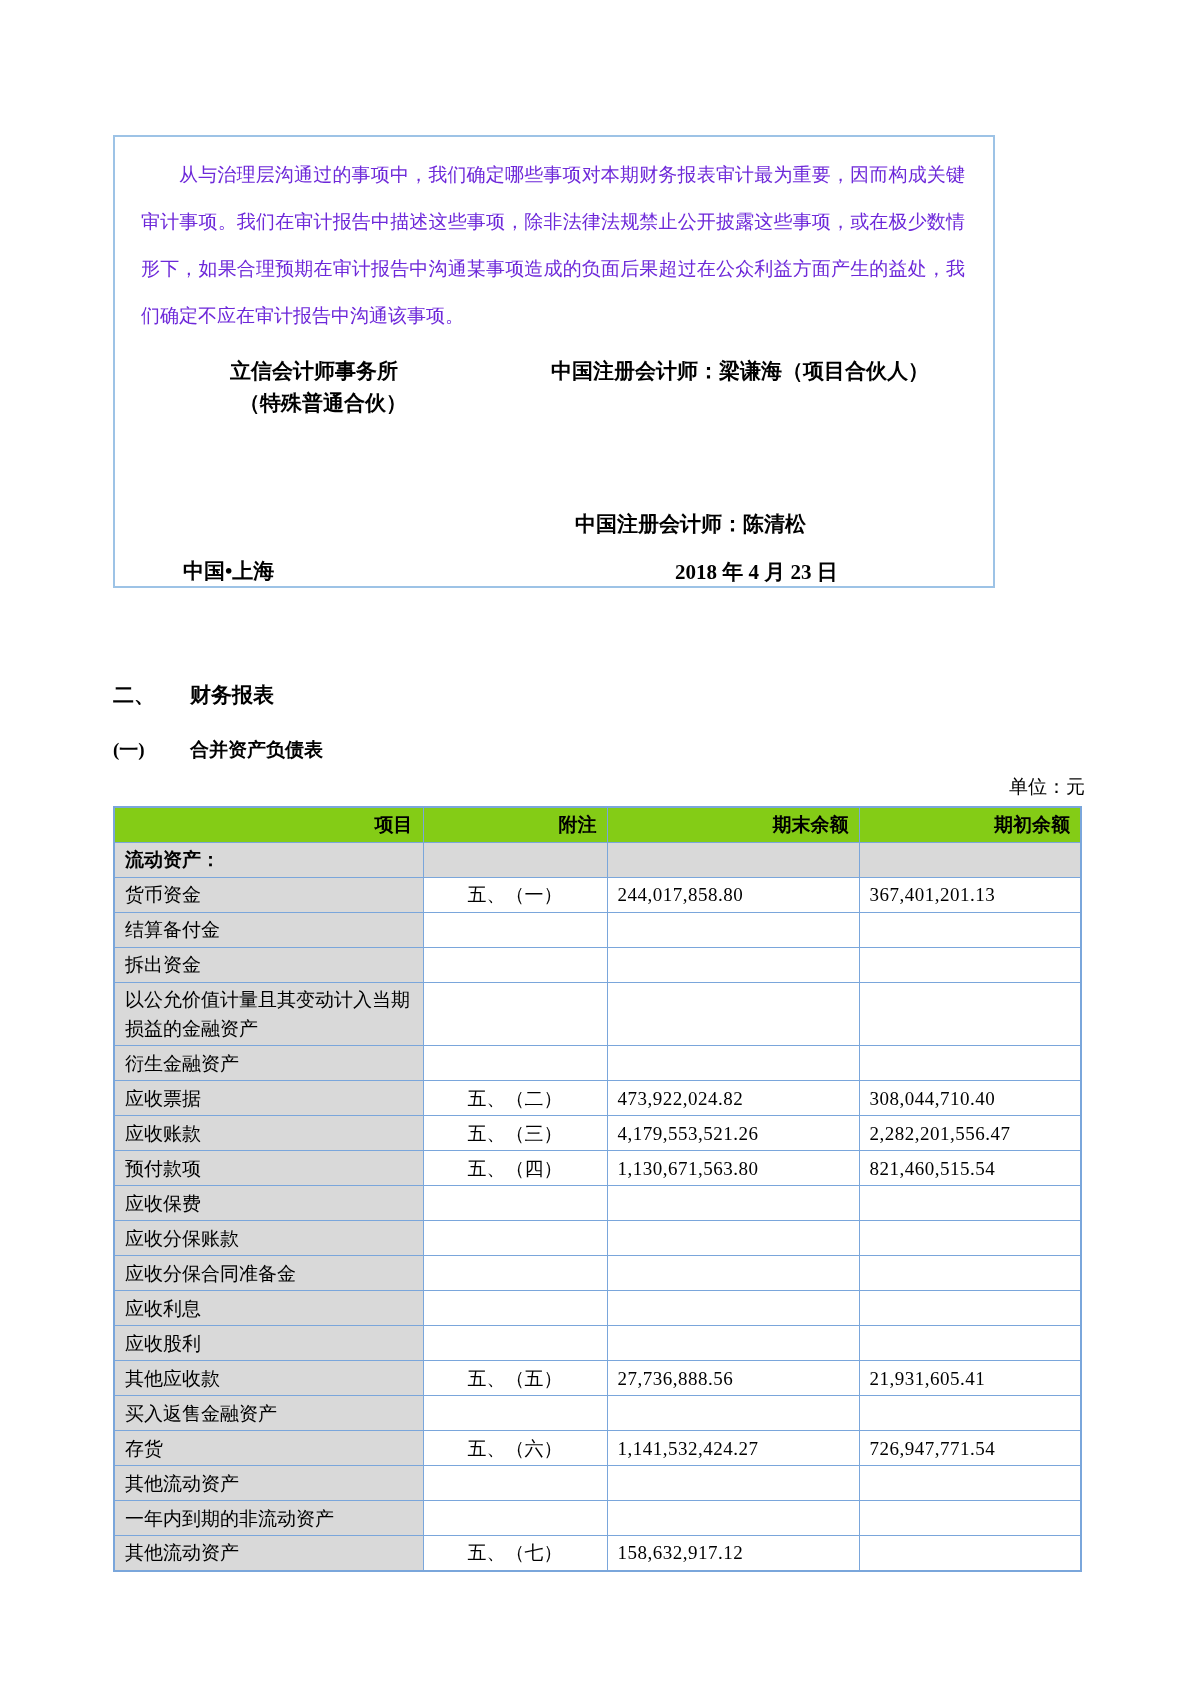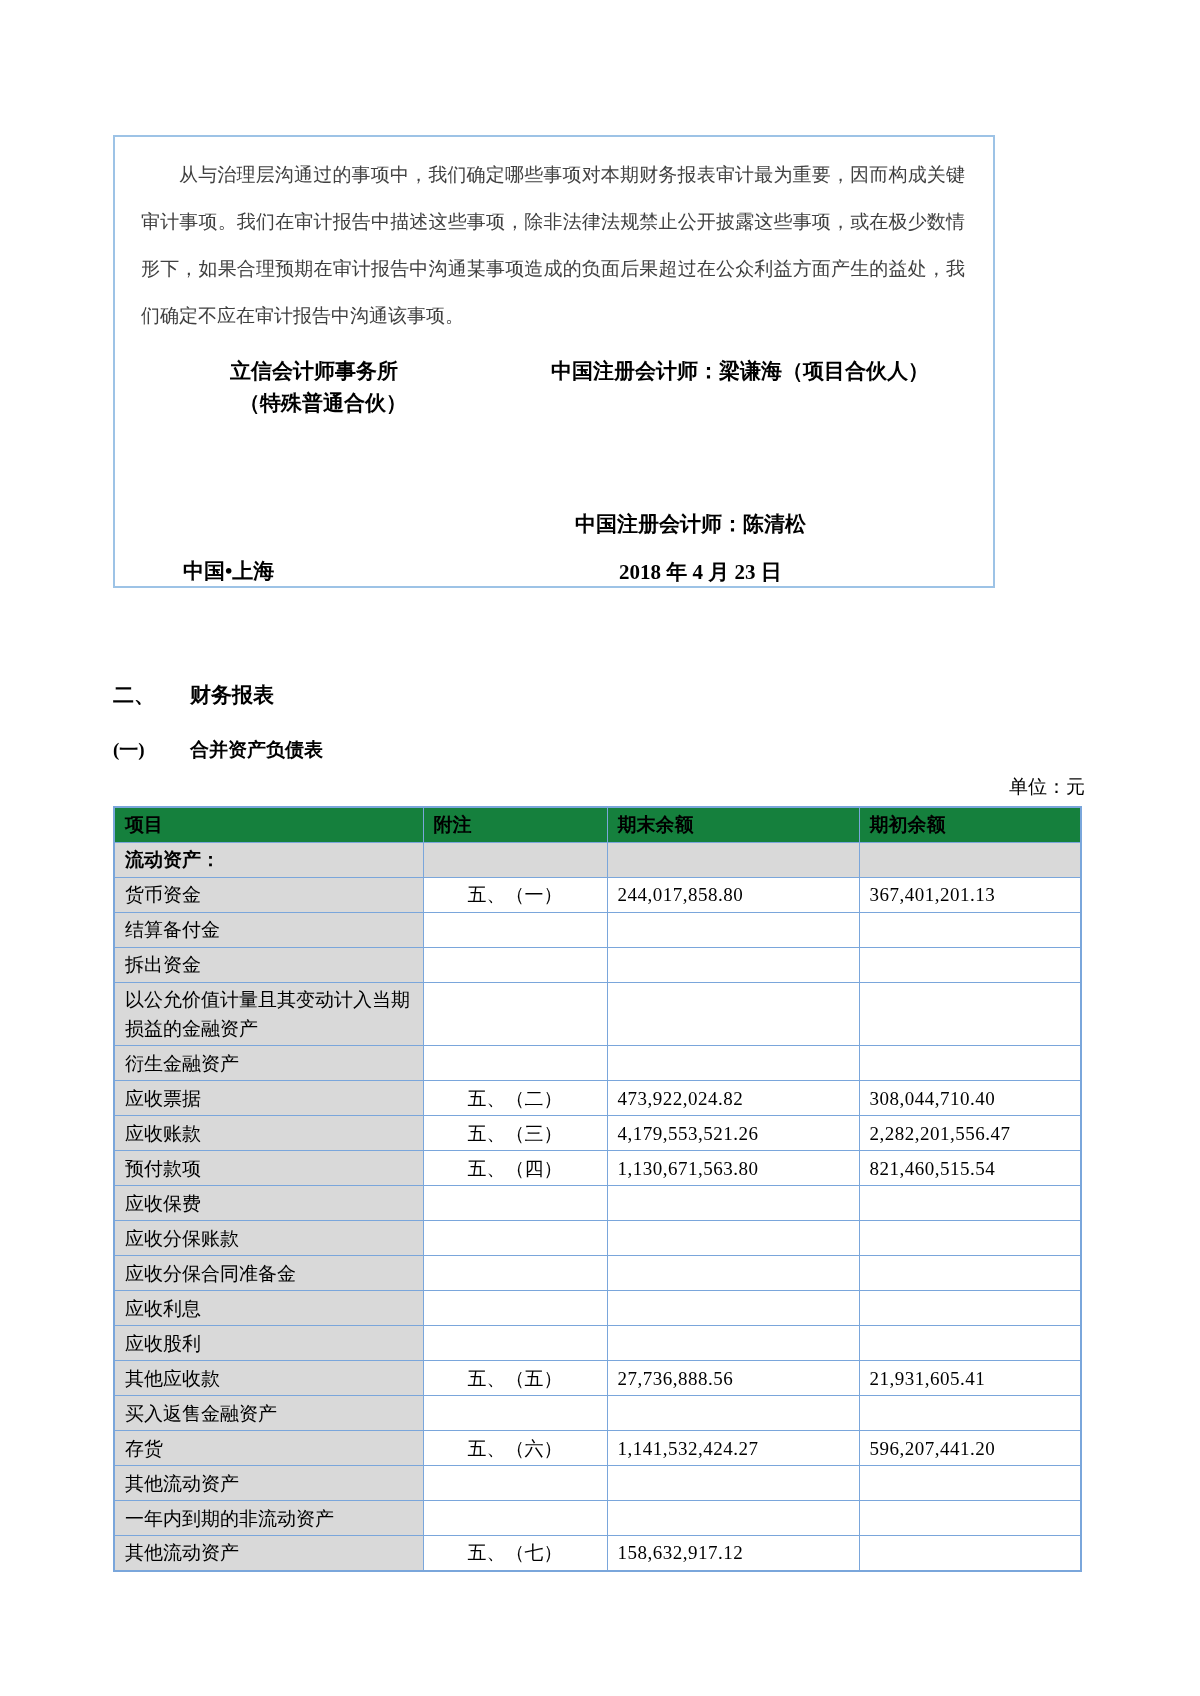--- a/index.html
+++ b/index.html
@@ -25,29 +25,29 @@
     height: 453px;
     border: 2px solid #9dc3e6;
     background: #ffffff;
   }
   .audit-paragraph {
     padding: 14px 28px 0 26px;
     font-size: 19px;
     line-height: 47px;
     text-align: justify;
     text-indent: 2em;
-    color: #404040;
+    color: #6d28d9;
   }
   .sig { position: absolute; font-weight: bold; font-size: 21px; white-space: nowrap; }
   .sig-firm-name { left: 115px; top: 220px; }
   .sig-firm-type { left: 124px; top: 252px; }
   .sig-cpa1      { left: 436px; top: 220px; }
   .sig-cpa2      { left: 460px; top: 337px; margin-top: 36px; }
   .sig-location  { left: 68px;  top: 420px; }
-  .sig-date      { left: 504px; top: 421px; }
+  .sig-date      { left: 560px; top: 421px; }
 
   
   .section-heading {
     position: absolute;
     left: 113px;
     top: 681px;
     font-size: 21px;
     font-weight: bold;
     display: flex;
   }
@@ -90,23 +90,23 @@
   table.balance-sheet td {
     border: 1px solid #7aa6db;
     height: 35px;
     padding: 2px 10px;
     vertical-align: middle;
     line-height: 1.55;
     overflow: hidden;
   }
   table.balance-sheet { border: 2px solid #7aa6db; }
   table.balance-sheet th {
-    background: #15803d;
+    background: #84cc16;
     font-weight: bold;
-    text-align: left;
+    text-align: right;
   }
   td.col-item {
     background: #d9d9d9;
     text-align: left;
     padding-left: 12px;
   }
   td.col-note { text-align: center; background: #ffffff; }
   td.col-ending, td.col-beginning {
     text-align: left;
     background: #ffffff;
@@ -252,21 +252,21 @@
         <tr>
           <td class="col-item">买入返售金融资产</td>
           <td class="col-note"></td>
           <td class="col-ending"></td>
           <td class="col-beginning"></td>
         </tr>
         <tr>
           <td class="col-item">存货</td>
           <td class="col-note">五、（六）</td>
           <td class="col-ending">1,141,532,424.27</td>
-          <td class="col-beginning">596,207,441.20</td>
+          <td class="col-beginning">726,947,771.54</td>
         </tr>
         <tr>
           <td class="col-item">其他流动资产</td>
           <td class="col-note"></td>
           <td class="col-ending"></td>
           <td class="col-beginning"></td>
         </tr>
         <tr>
           <td class="col-item">一年内到期的非流动资产</td>
           <td class="col-note"></td>

